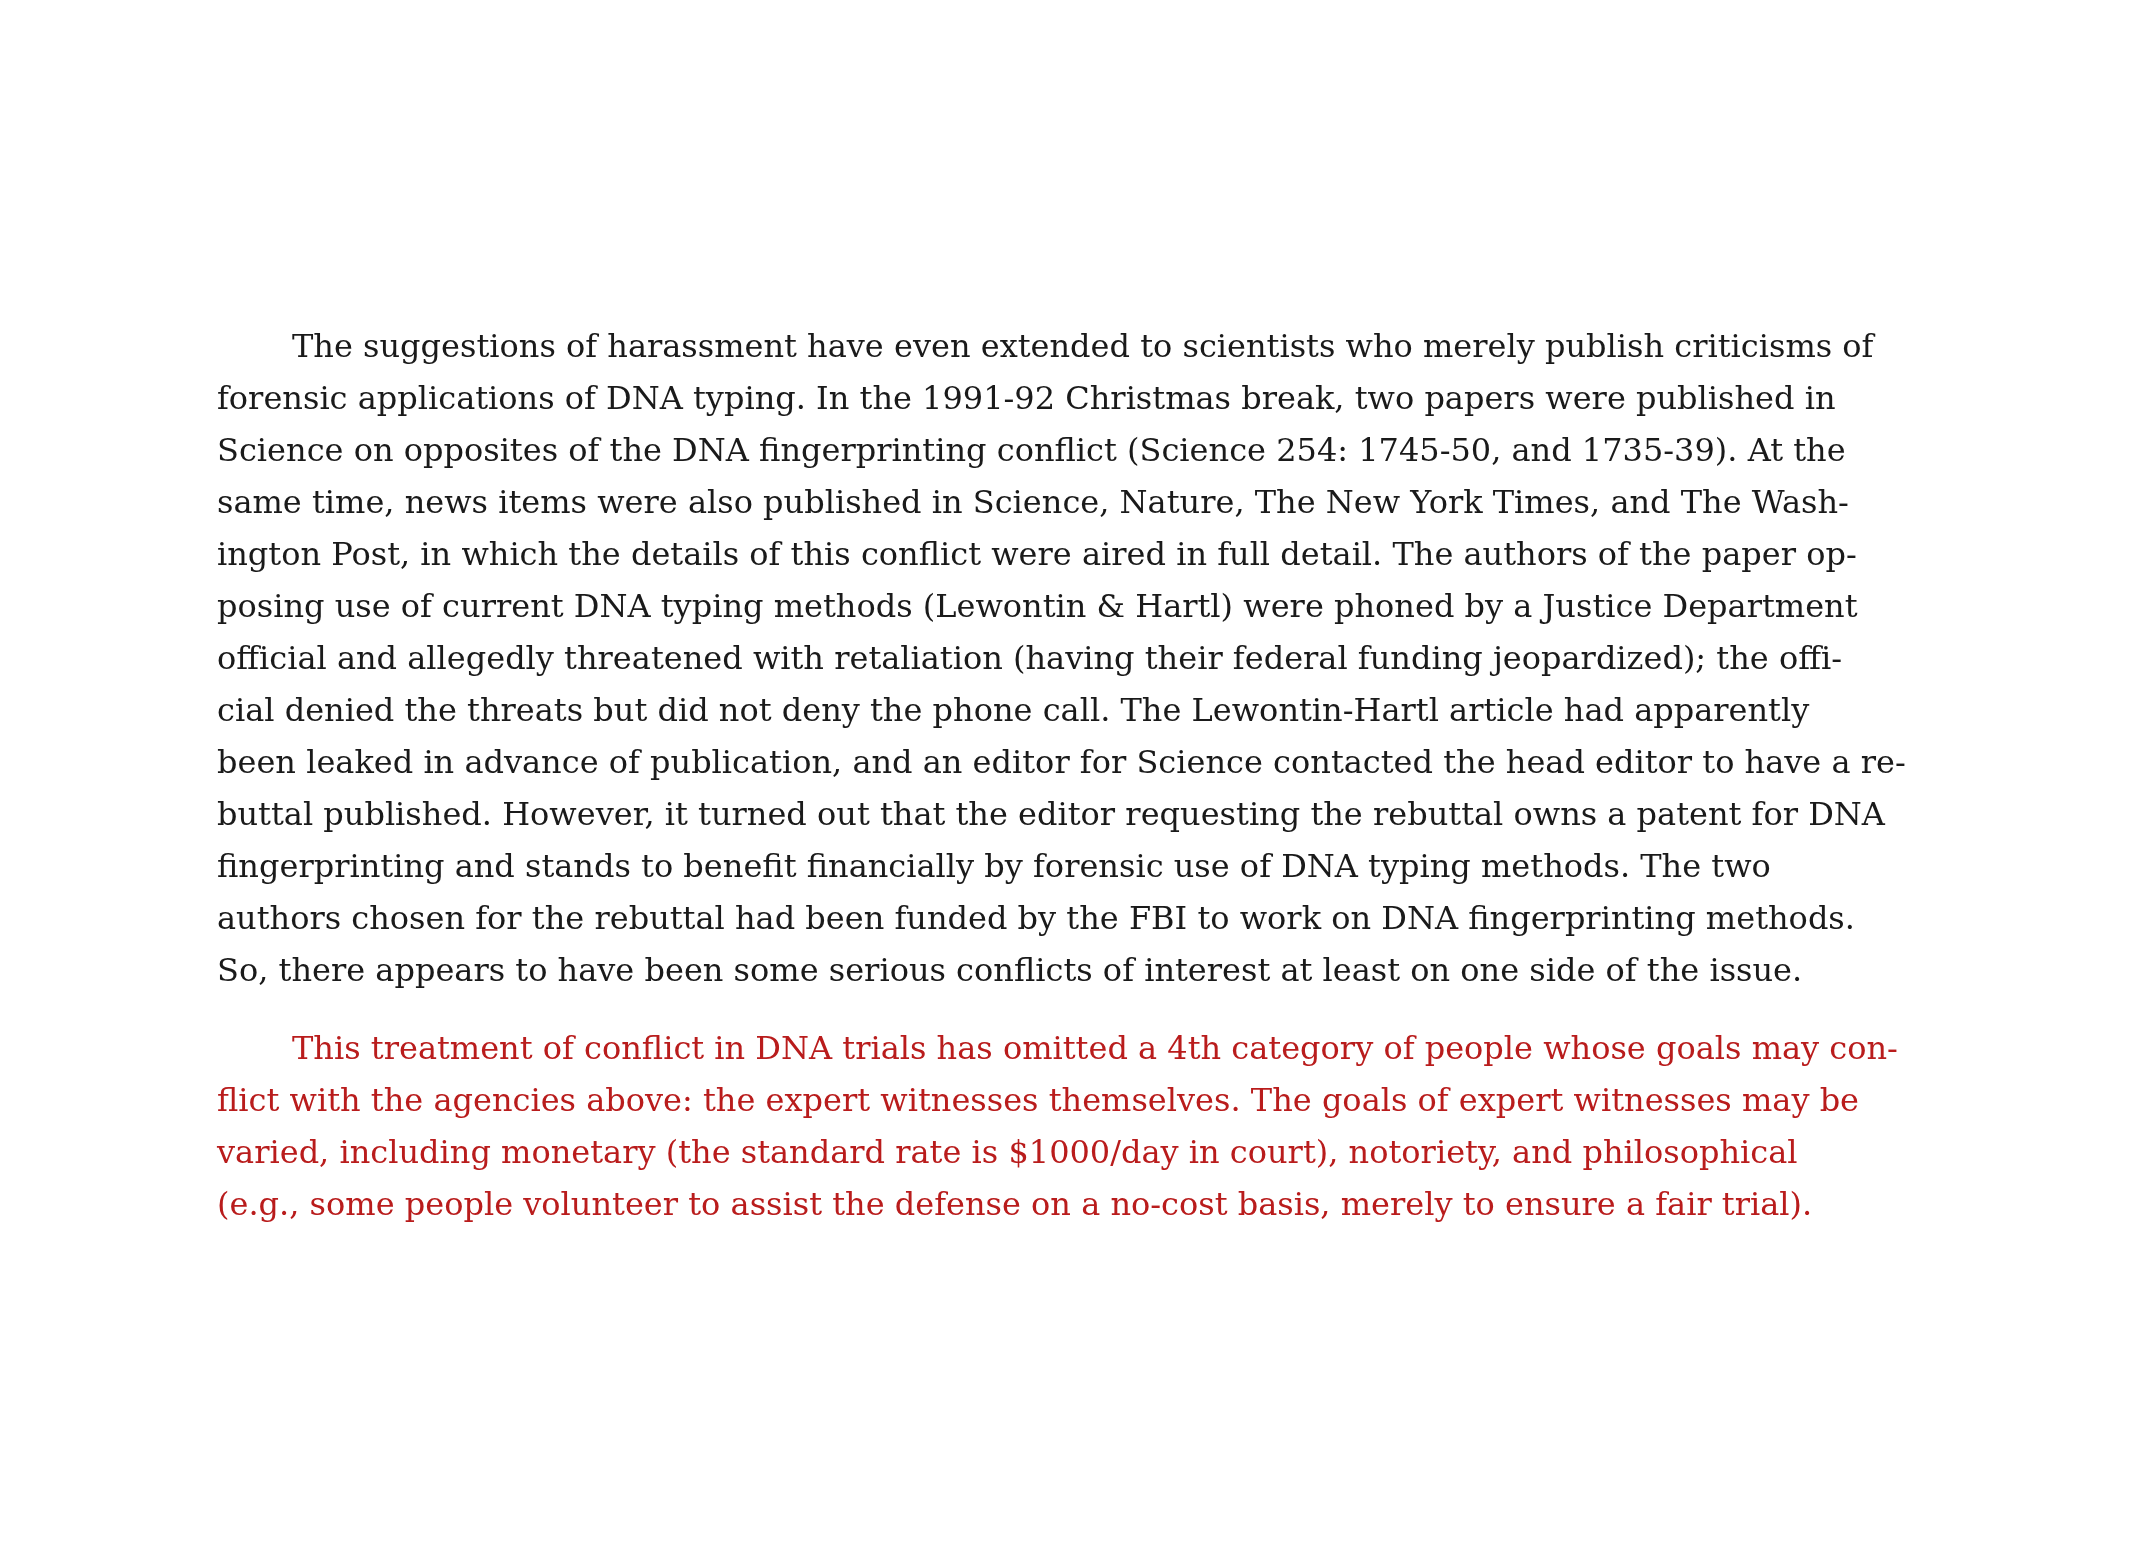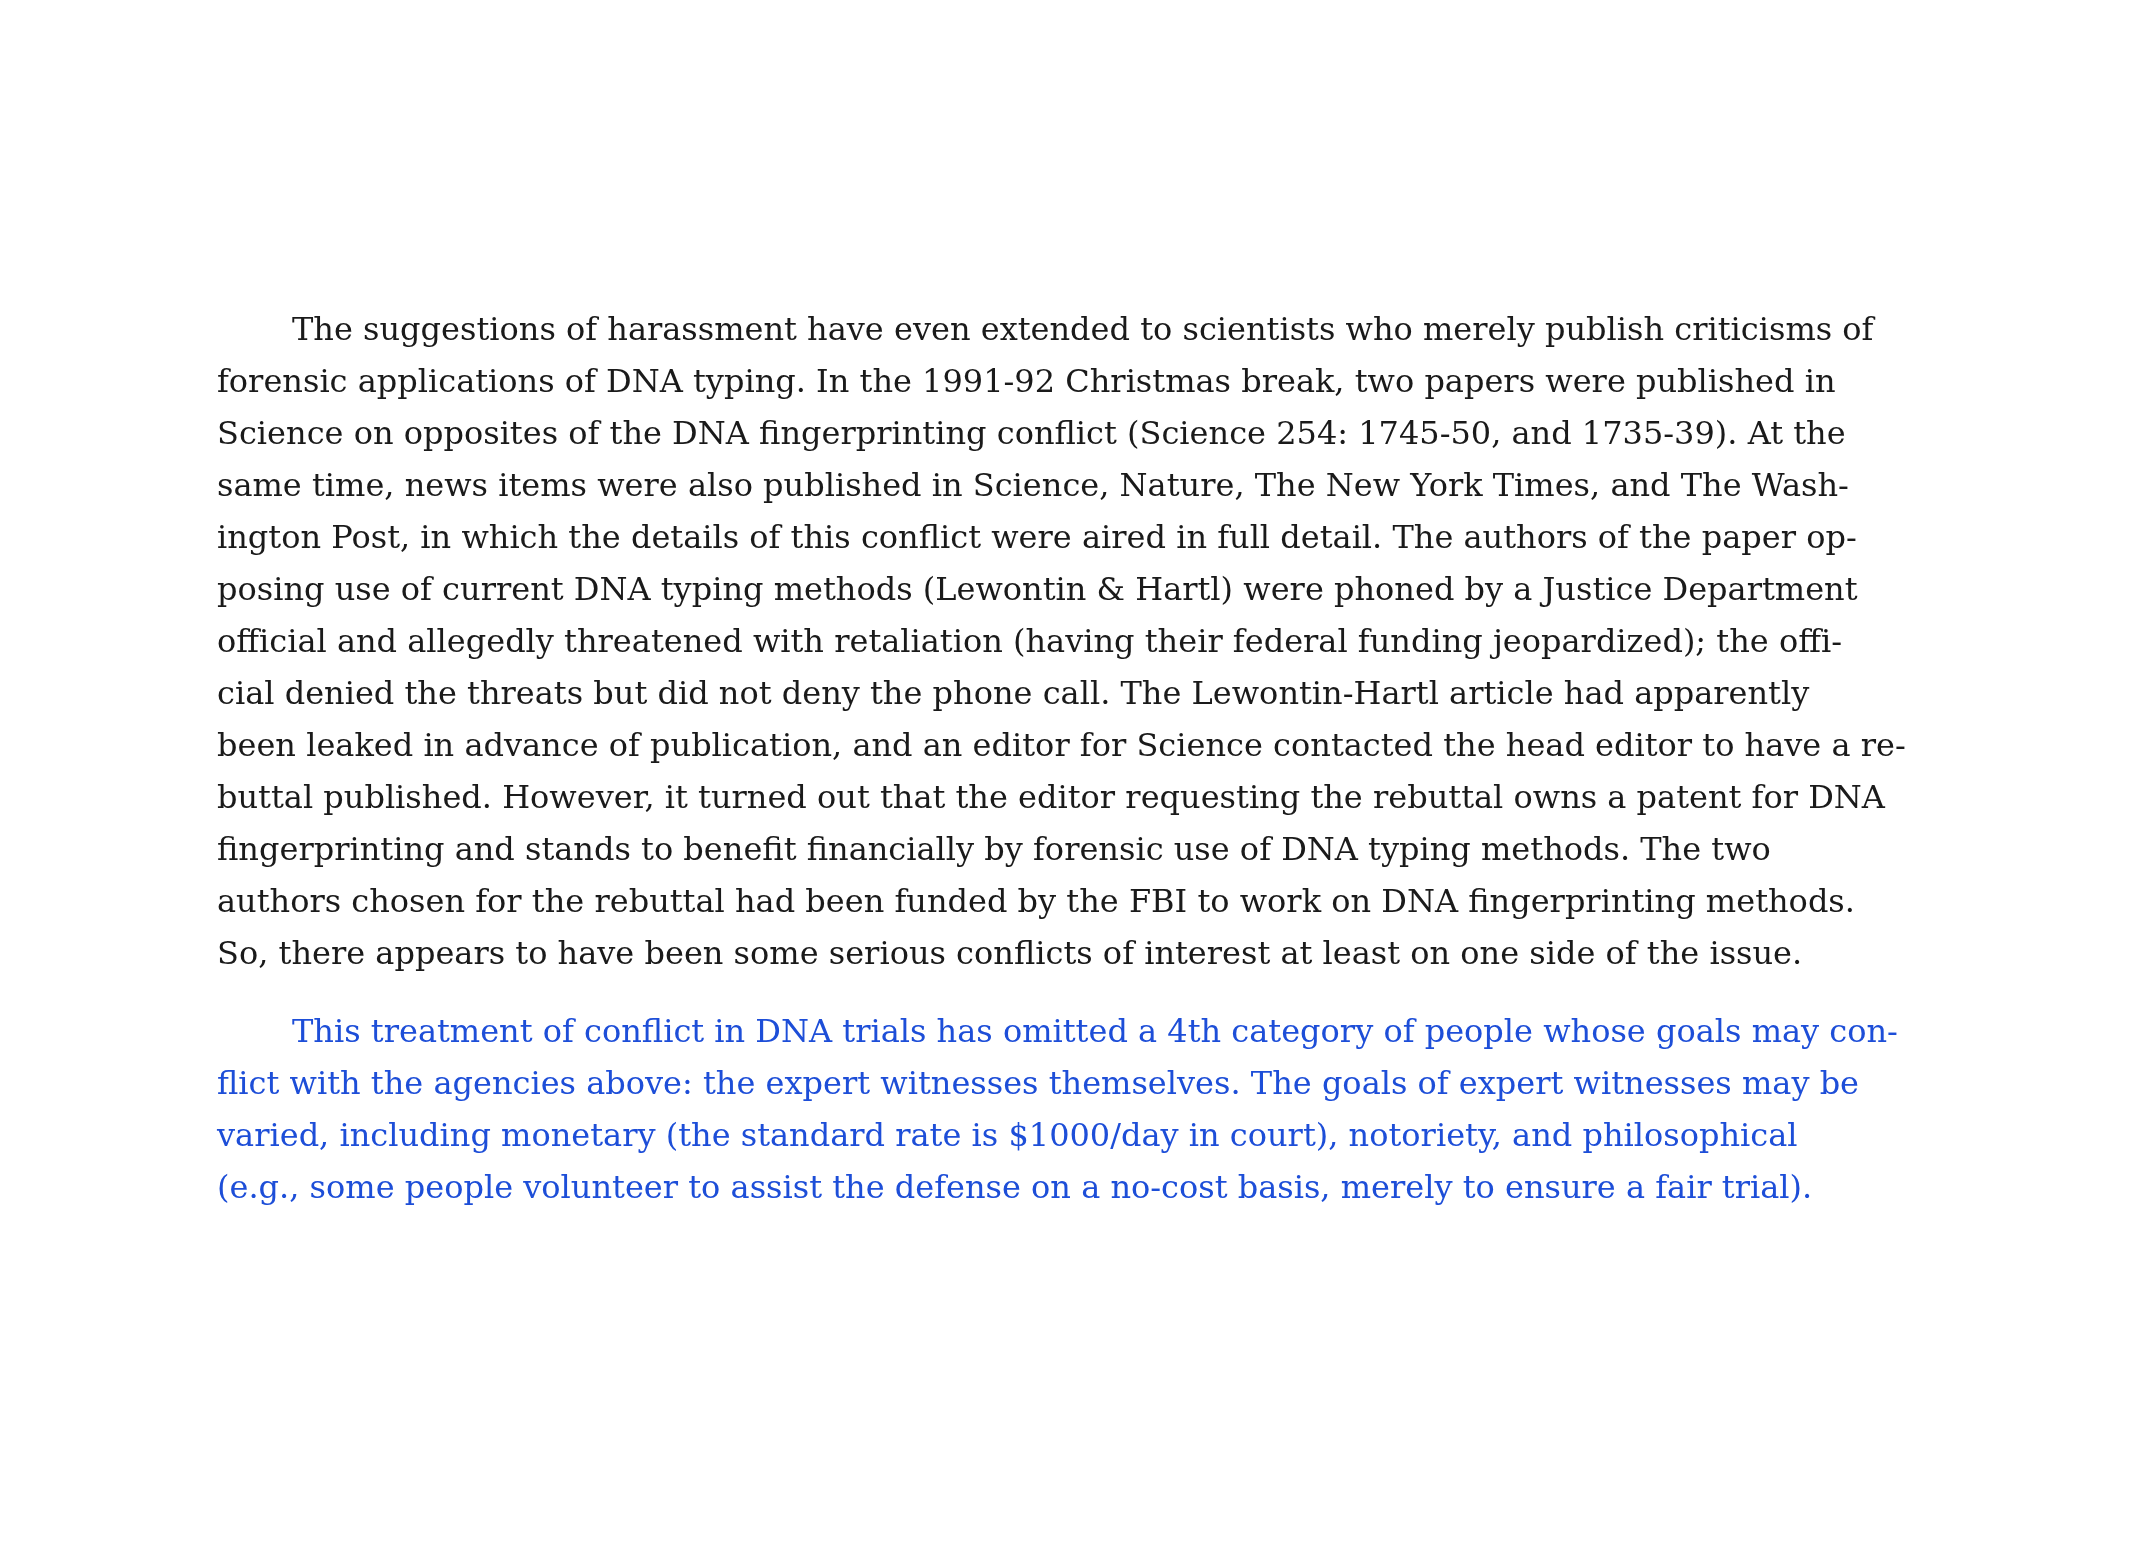--- a/index.html
+++ b/index.html
@@ -10,21 +10,21 @@
   }
   .page {
     position: relative;
     width: 2133px;
     height: 1558px;
     background: #ffffff;
   }
   .text-block {
     position: absolute;
     left: 217px;
-    top: 303px;
+    top: 320px;
     width: 1760px;
   }
   .doc-paragraph {
     margin: 0 0 26px 0;
     font-family: "DejaVu Serif", "Liberation Serif", serif;
     font-size: 32px;
     line-height: 52px;
     color: #1a1a1a;
     white-space: pre;          
     text-indent: 75px;         
@@ -42,18 +42,18 @@
 same time, news items were also published in Science, Nature, The New York Times, and The Wash-
 ington Post, in which the details of this conflict were aired in full detail. The authors of the paper op-
 posing use of current DNA typing methods (Lewontin &amp; Hartl) were phoned by a Justice Department
 official and allegedly threatened with retaliation (having their federal funding jeopardized); the offi-
 cial denied the threats but did not deny the phone call. The Lewontin-Hartl article had apparently
 been leaked in advance of publication, and an editor for Science contacted the head editor to have a re-
 buttal published. However, it turned out that the editor requesting the rebuttal owns a patent for DNA
 fingerprinting and stands to benefit financially by forensic use of DNA typing methods. The two
 authors chosen for the rebuttal had been funded by the FBI to work on DNA fingerprinting methods.
 So, there appears to have been some serious conflicts of interest at least on one side of the issue.</p>
-    <p class="doc-paragraph" style="color: #1d4ed8;">This treatment of conflict in DNA trials has omitted a 4th category of people whose goals may con-
+    <p class="doc-paragraph" style="color: #b91c1c;">This treatment of conflict in DNA trials has omitted a 4th category of people whose goals may con-
 flict with the agencies above: the expert witnesses themselves. The goals of expert witnesses may be
 varied, including monetary (the standard rate is $1000/day in court), notoriety, and philosophical
 (e.g., some people volunteer to assist the defense on a no-cost basis, merely to ensure a fair trial).</p>
   </div>
 </div>
 
 </body></html>

